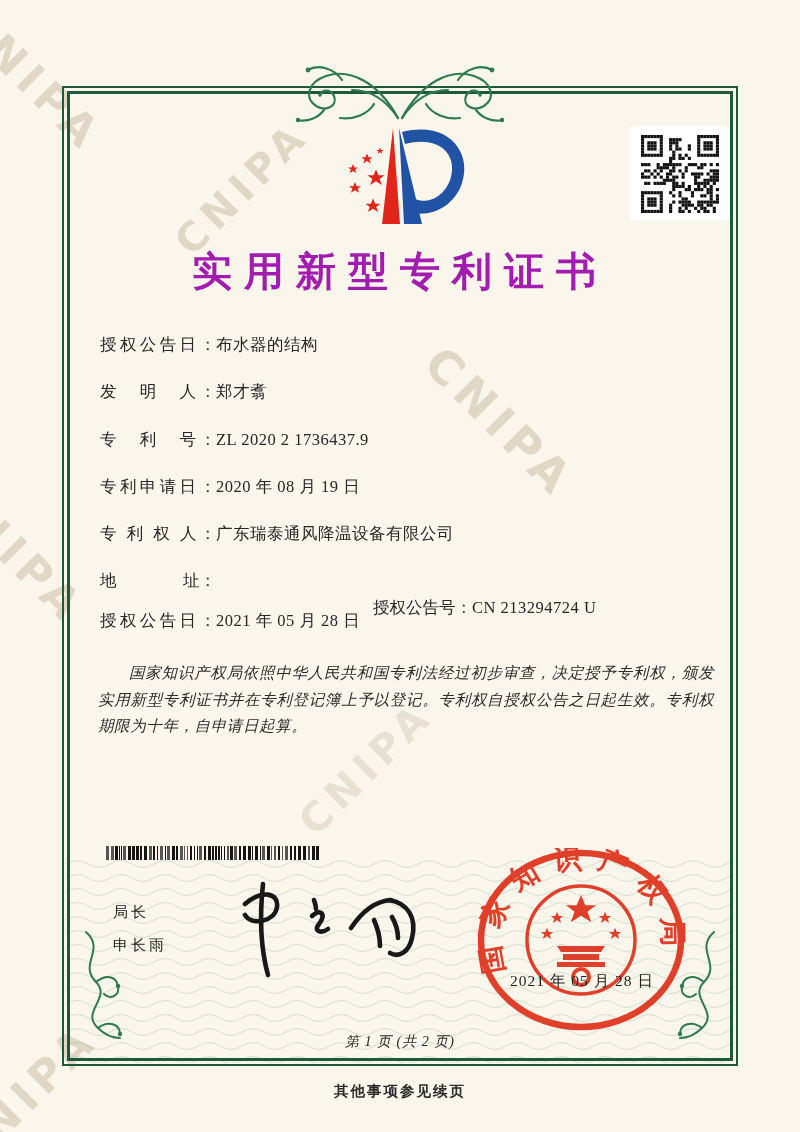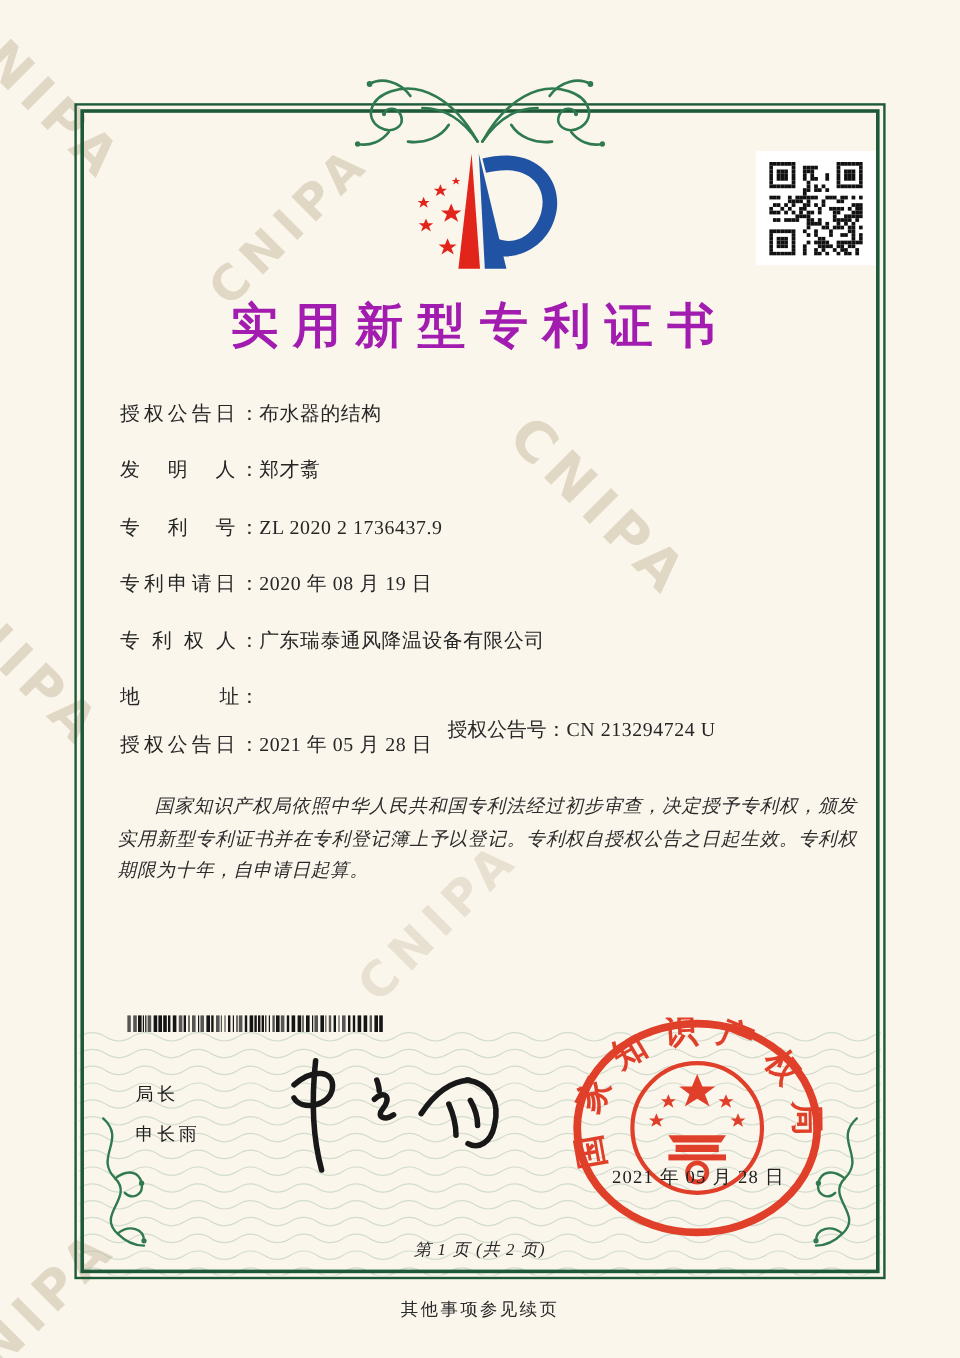--- a/index.html
+++ b/index.html
@@ -71,21 +71,21 @@
   .seal-date {
     position:absolute; left:476px; top:971px; width:212px; z-index:5;
     text-align:center; font-size:15.5px; color:#1e1e1e; letter-spacing:1px;
   }
   .page-info {
     position:absolute; left:0; top:1033px; width:100%; text-align:center; z-index:3;
     font-size:14px; letter-spacing:1px;font-style:italic;
   }
   .cont-note {
     position:absolute; left:0; top:1082px; width:100%; text-align:center; z-index:3;
-    font-size:14.5px; letter-spacing:2px; color:#2b2b2b;
+    font-size:14.5px; letter-spacing:2px; color:#2b2b2b;font-weight:bold;
   }
 </style>
 </head>
 <body>
 
 <div class="page">
 
   <div class="wm" style="left:-16px; top:-4px; transform:rotate(45deg); transform-origin:left top;">CNIPA</div>
   <div class="wm" style="left:198px; top:218px; transform:rotate(-45deg); transform-origin:left bottom; font-size:40px;">CNIPA</div>
   <div class="wm" style="left:452px; top:336px; transform:rotate(45deg); transform-origin:left top; font-size:46px;">CNIPA</div>

